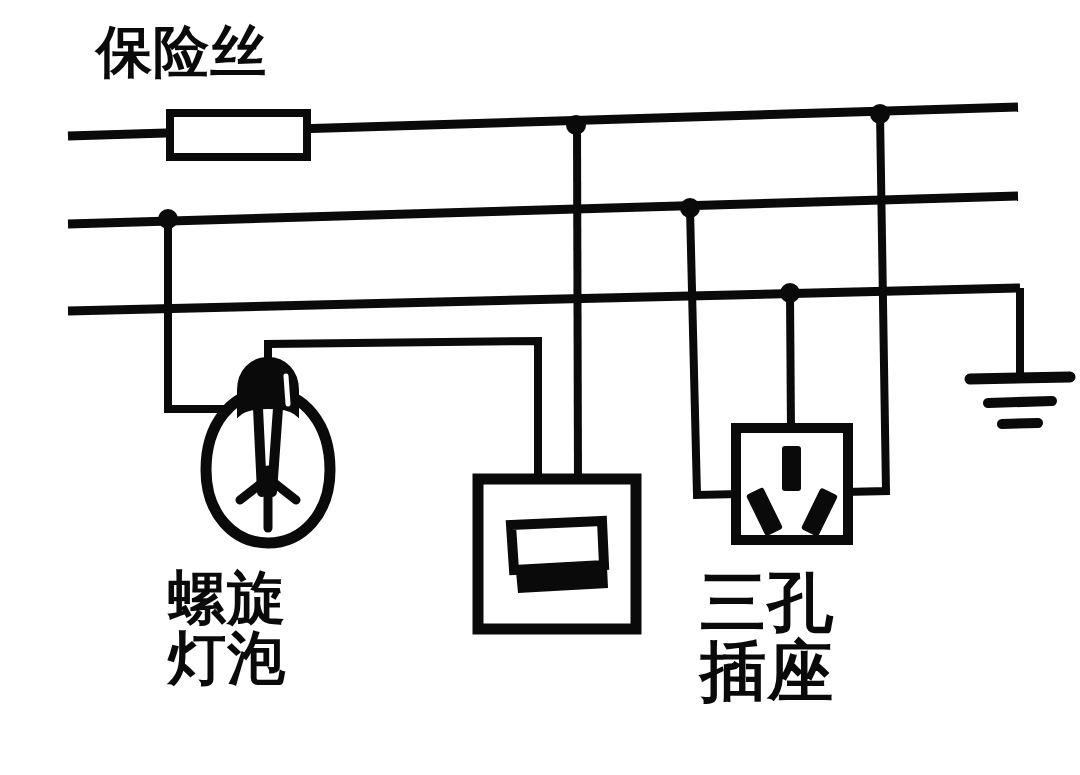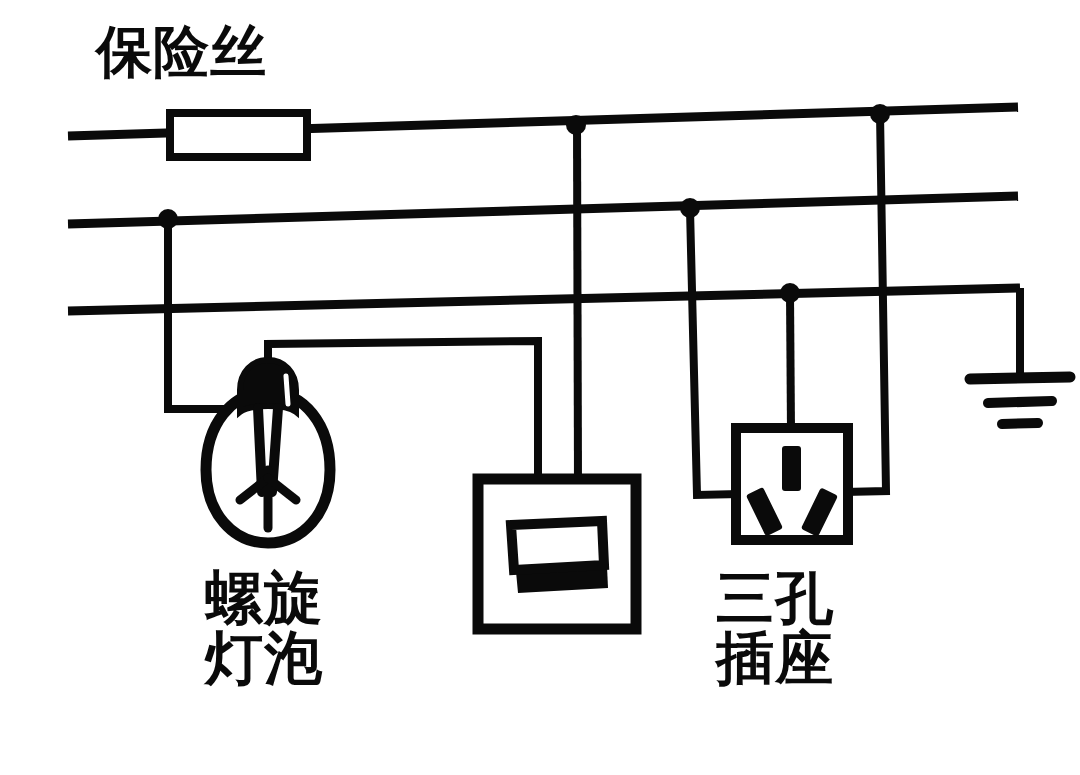--- a/index.html
+++ b/index.html
@@ -35,31 +35,30 @@
   }
   #label-fuse {
     left: 96px;
     top: 22px;
     font-size: 56px;
   }
   #label-bulb {
     left: 168px;
     top: 568px;
     font-size: 58px;
-    margin-left: 37px;
   }
   #label-switch {
     left: 468px;
     top: 650px;
     font-size: 58px;
   }
   #label-socket {
-    left: 716px;
+    left: 700px;
     top: 568px;
-    font-size: 58px;
+    font-size: 66px;
   }
 </style>
 </head>
 <body>
 
 <div id="canvas">
 
   <svg id="diagram" width="1080" height="775" viewBox="0 0 1080 775" xmlns="http://www.w3.org/2000/svg">
 
     <g fill="none" stroke="#0a0a0a" stroke-linecap="butt" stroke-linejoin="miter">

